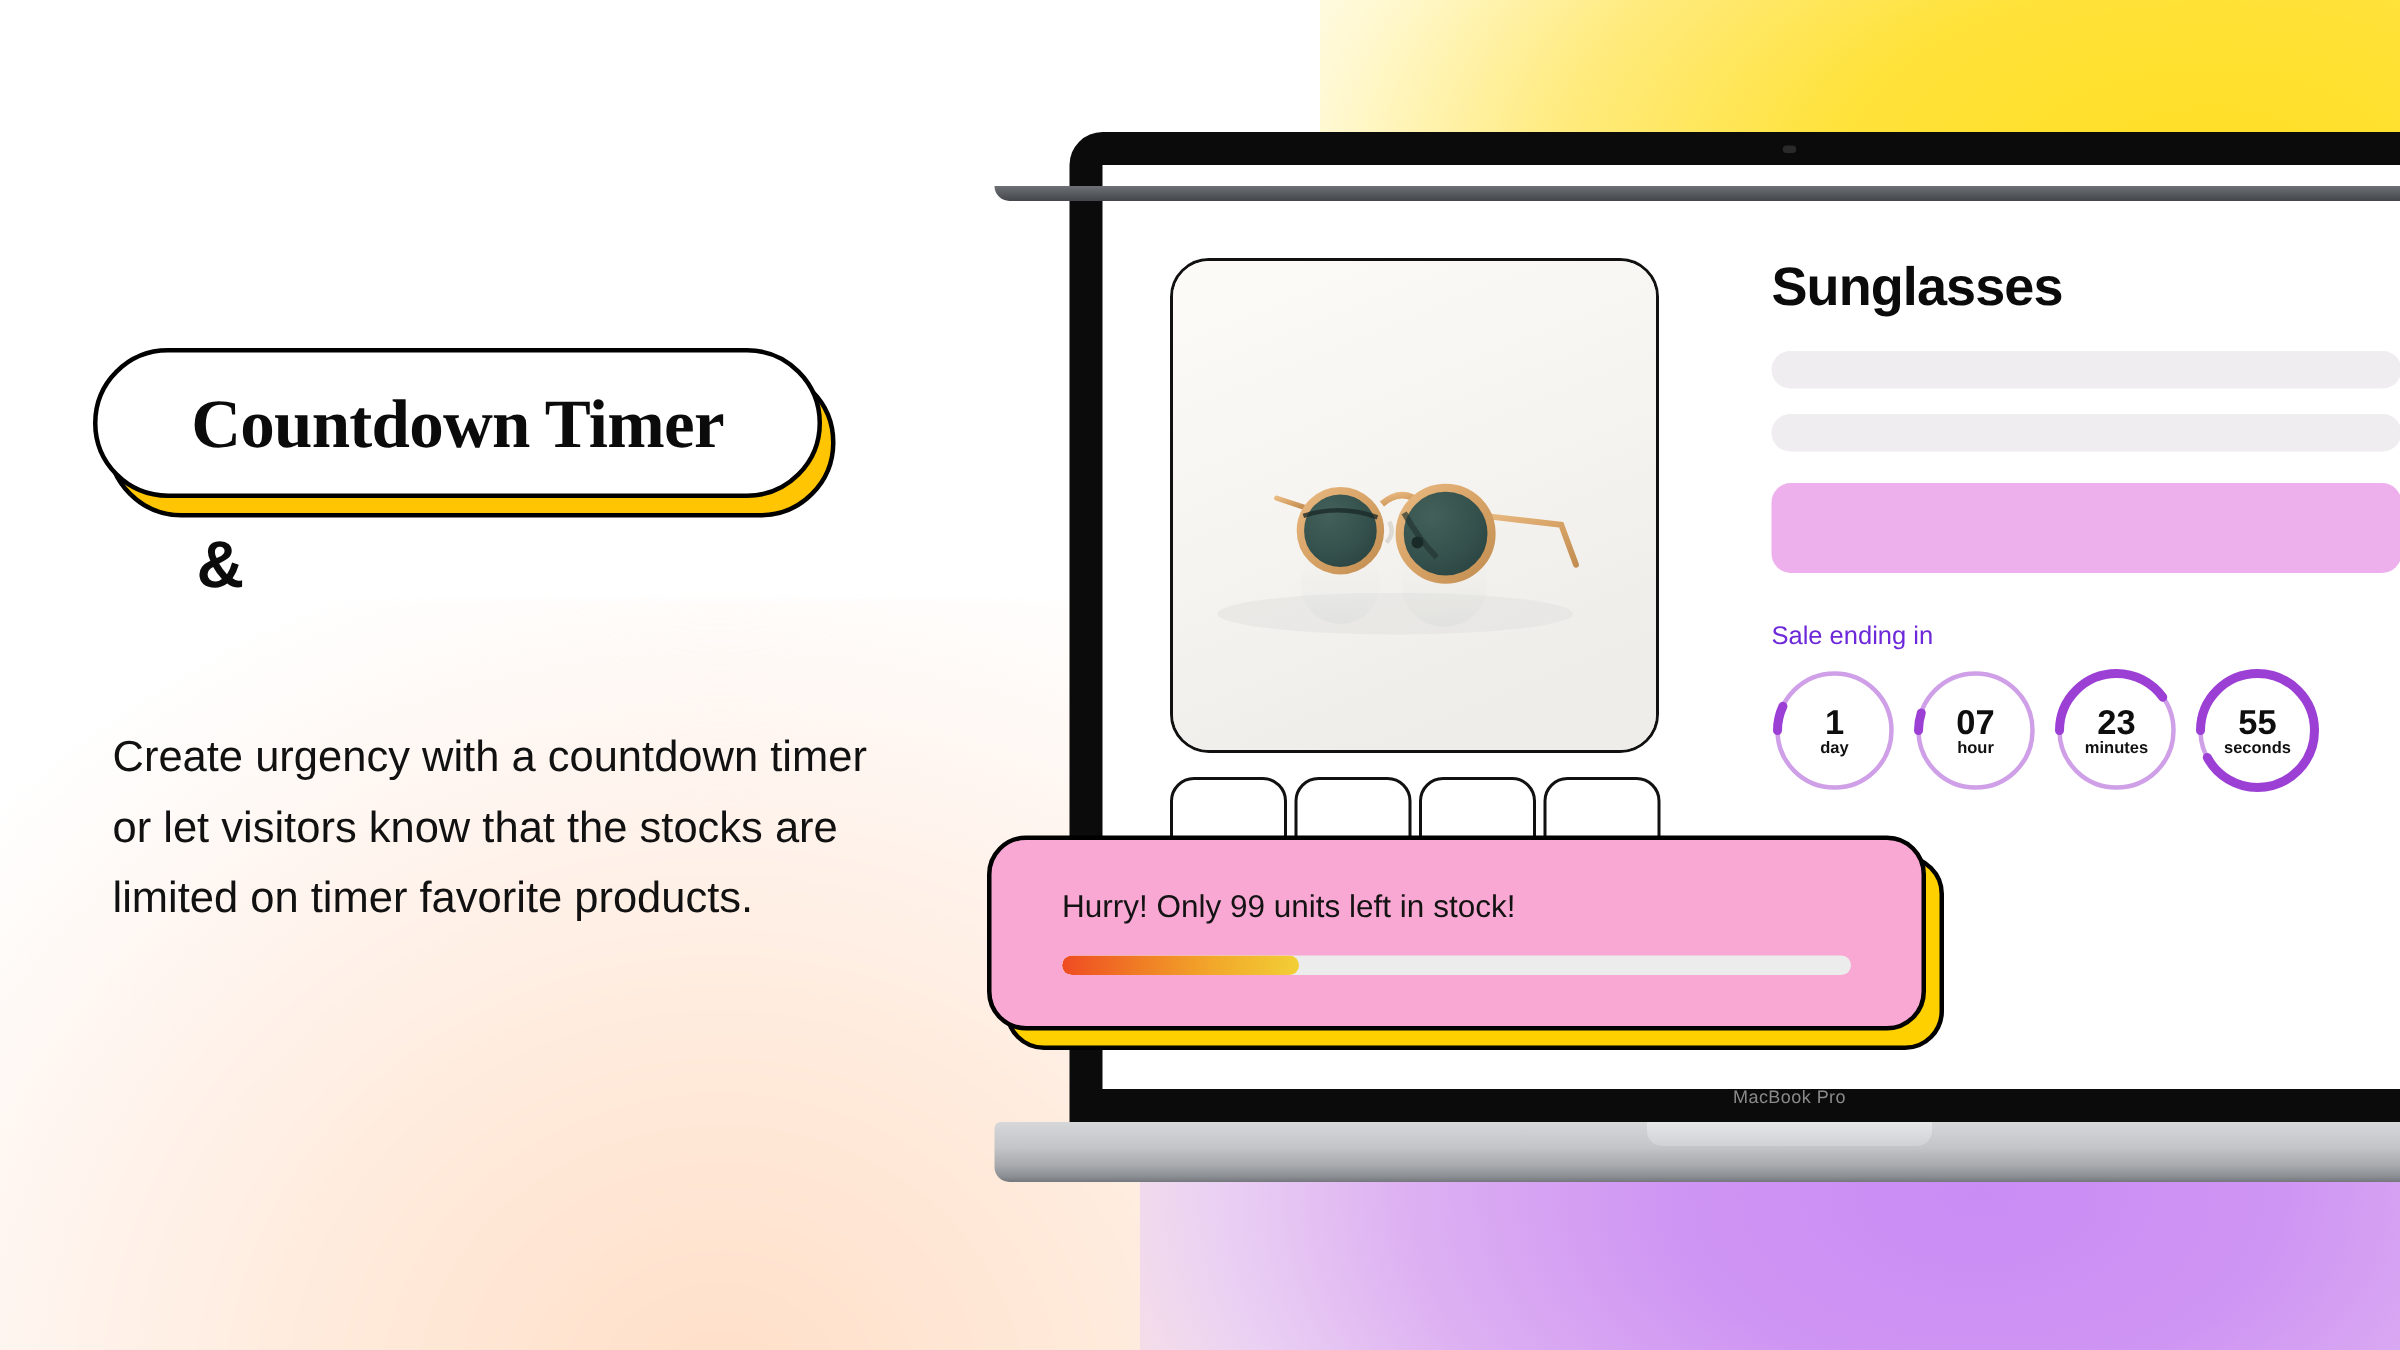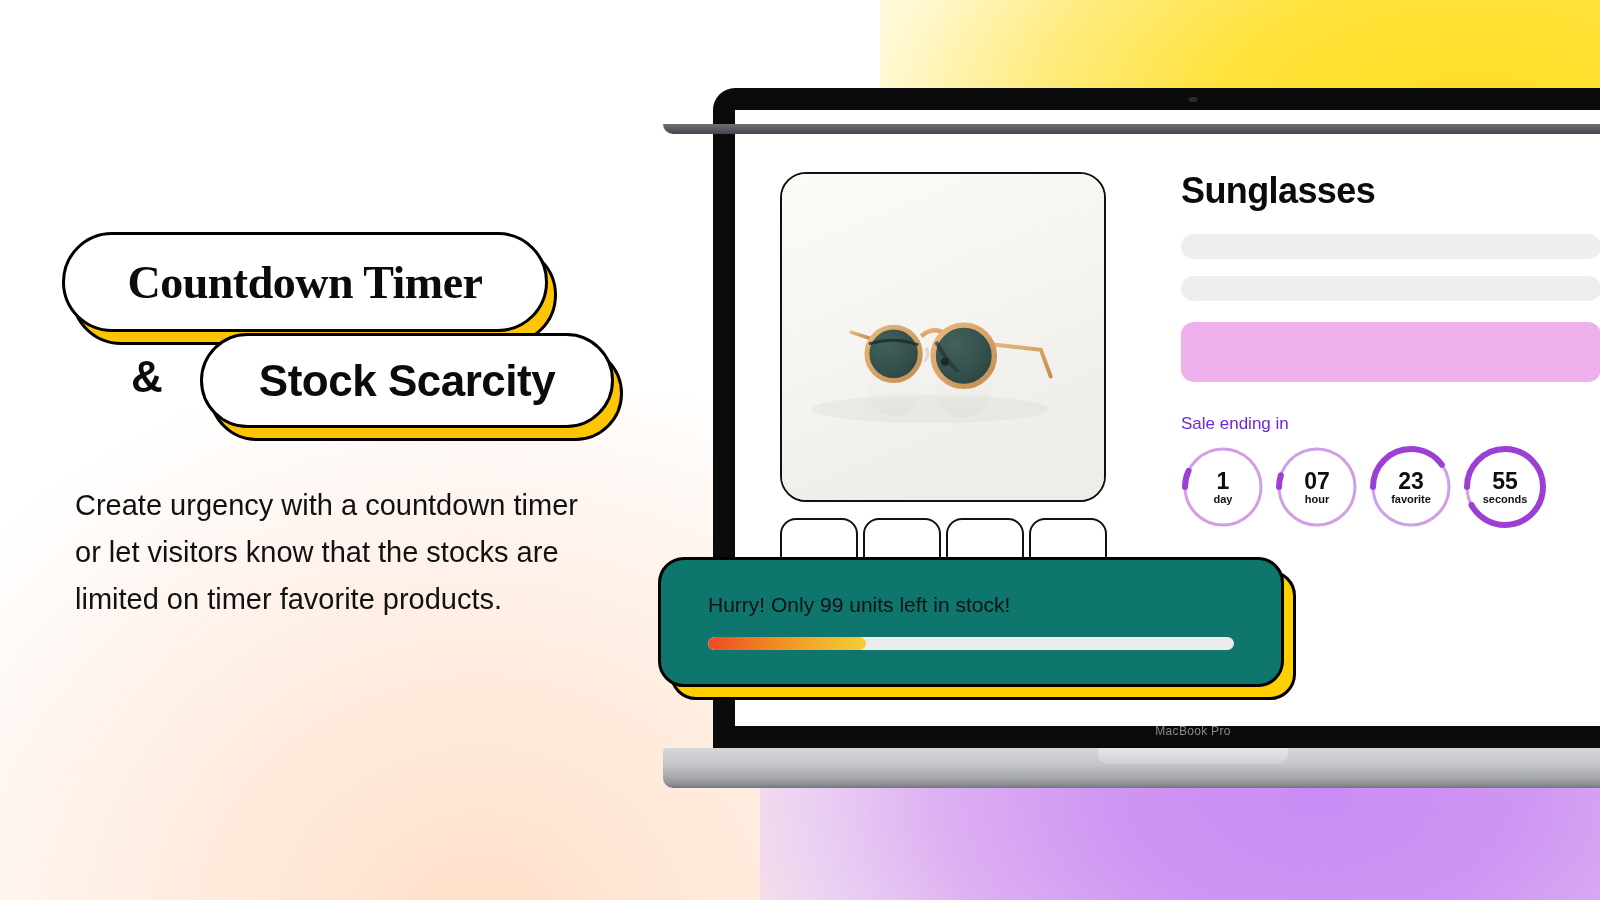--- a/index.html
+++ b/index.html
@@ -143,21 +143,21 @@
   .ring-unit { font-size:11px; font-weight:700; color:#111; line-height:1; }
 
   
   .notify-wrap { position:absolute; left:658px; top:557px; width:640px; height:145px; z-index:40; }
   .notify-shadow {
     position:absolute; left:12px; top:13px; width:626px; height:130px;
     border:3px solid #000; border-radius:26px; background:#FFD000;
   }
   .notify-card {
     position:absolute; left:0; top:0; width:626px; height:130px;
-    border:3px solid #000; border-radius:26px; background:#0f766e;
+    border:3px solid #000; border-radius:26px; background:#f9a8d4;
     padding:33px 47px 0 47px;
   }
   .notify-text { font-size:21px; color:#131313; }
   .progress-track {
     margin-top:20px; height:13px; border-radius:8px; background:#ececec; overflow:hidden;
   }
   .progress-fill {
     height:100%; border-radius:8px;
     background:linear-gradient(90deg,#ef4b22 0%,#f08025 35%,#f2a72a 63%,#f2cf36 100%);
   }
@@ -178,26 +178,20 @@
 
     <div class="pill-wrap" id="pill1">
       <div class="pill-shadow"></div>
       <div class="pill">
         <span class="pill-title">Countdown Timer</span>
       </div>
     </div>
 
     <div id="amp">&amp;</div>
 
-    <div class="pill-wrap" id="pill2">
-      <div class="pill-shadow"></div>
-      <div class="pill">
-        <span class="pill-title">Stock Scarcity</span>
-      </div>
-    </div>
 
     <p class="left-body">Create urgency with a countdown timer or let visitors know that the stocks are limited on timer favorite products.</p>
   </div>
 
   <div class="laptop">
     <div class="laptop-lid">
       <div class="notch"></div>
 
       <div class="screen">
 
@@ -291,21 +285,21 @@
               </div>
             </div>
 
             <div class="ring">
               <svg width="84" height="84" viewBox="0 0 84 84">
                 <circle cx="42" cy="42" r="38" fill="none" stroke="#cfa0e8" stroke-width="3"></circle>
                 <circle class="arc" cx="42" cy="42" r="38" fill="none" stroke="#9c3fd4" stroke-width="6" stroke-linecap="round" stroke-dasharray="238.76" stroke-dashoffset="143.26" transform="rotate(-90 42 42)"></circle>
               </svg>
               <div class="ring-inner">
                 <span class="ring-num">23</span>
-                <span class="ring-unit">favorite</span>
+                <span class="ring-unit">minutes</span>
               </div>
             </div>
 
             <div class="ring">
               <svg width="84" height="84" viewBox="0 0 84 84">
                 <circle cx="42" cy="42" r="38" fill="none" stroke="#cfa0e8" stroke-width="3"></circle>
                 <circle class="arc" cx="42" cy="42" r="38" fill="none" stroke="#9c3fd4" stroke-width="6" stroke-linecap="round" stroke-dasharray="238.76" stroke-dashoffset="19.10" transform="rotate(-90 42 42)"></circle>
               </svg>
               <div class="ring-inner">
                 <span class="ring-num">55</span>

